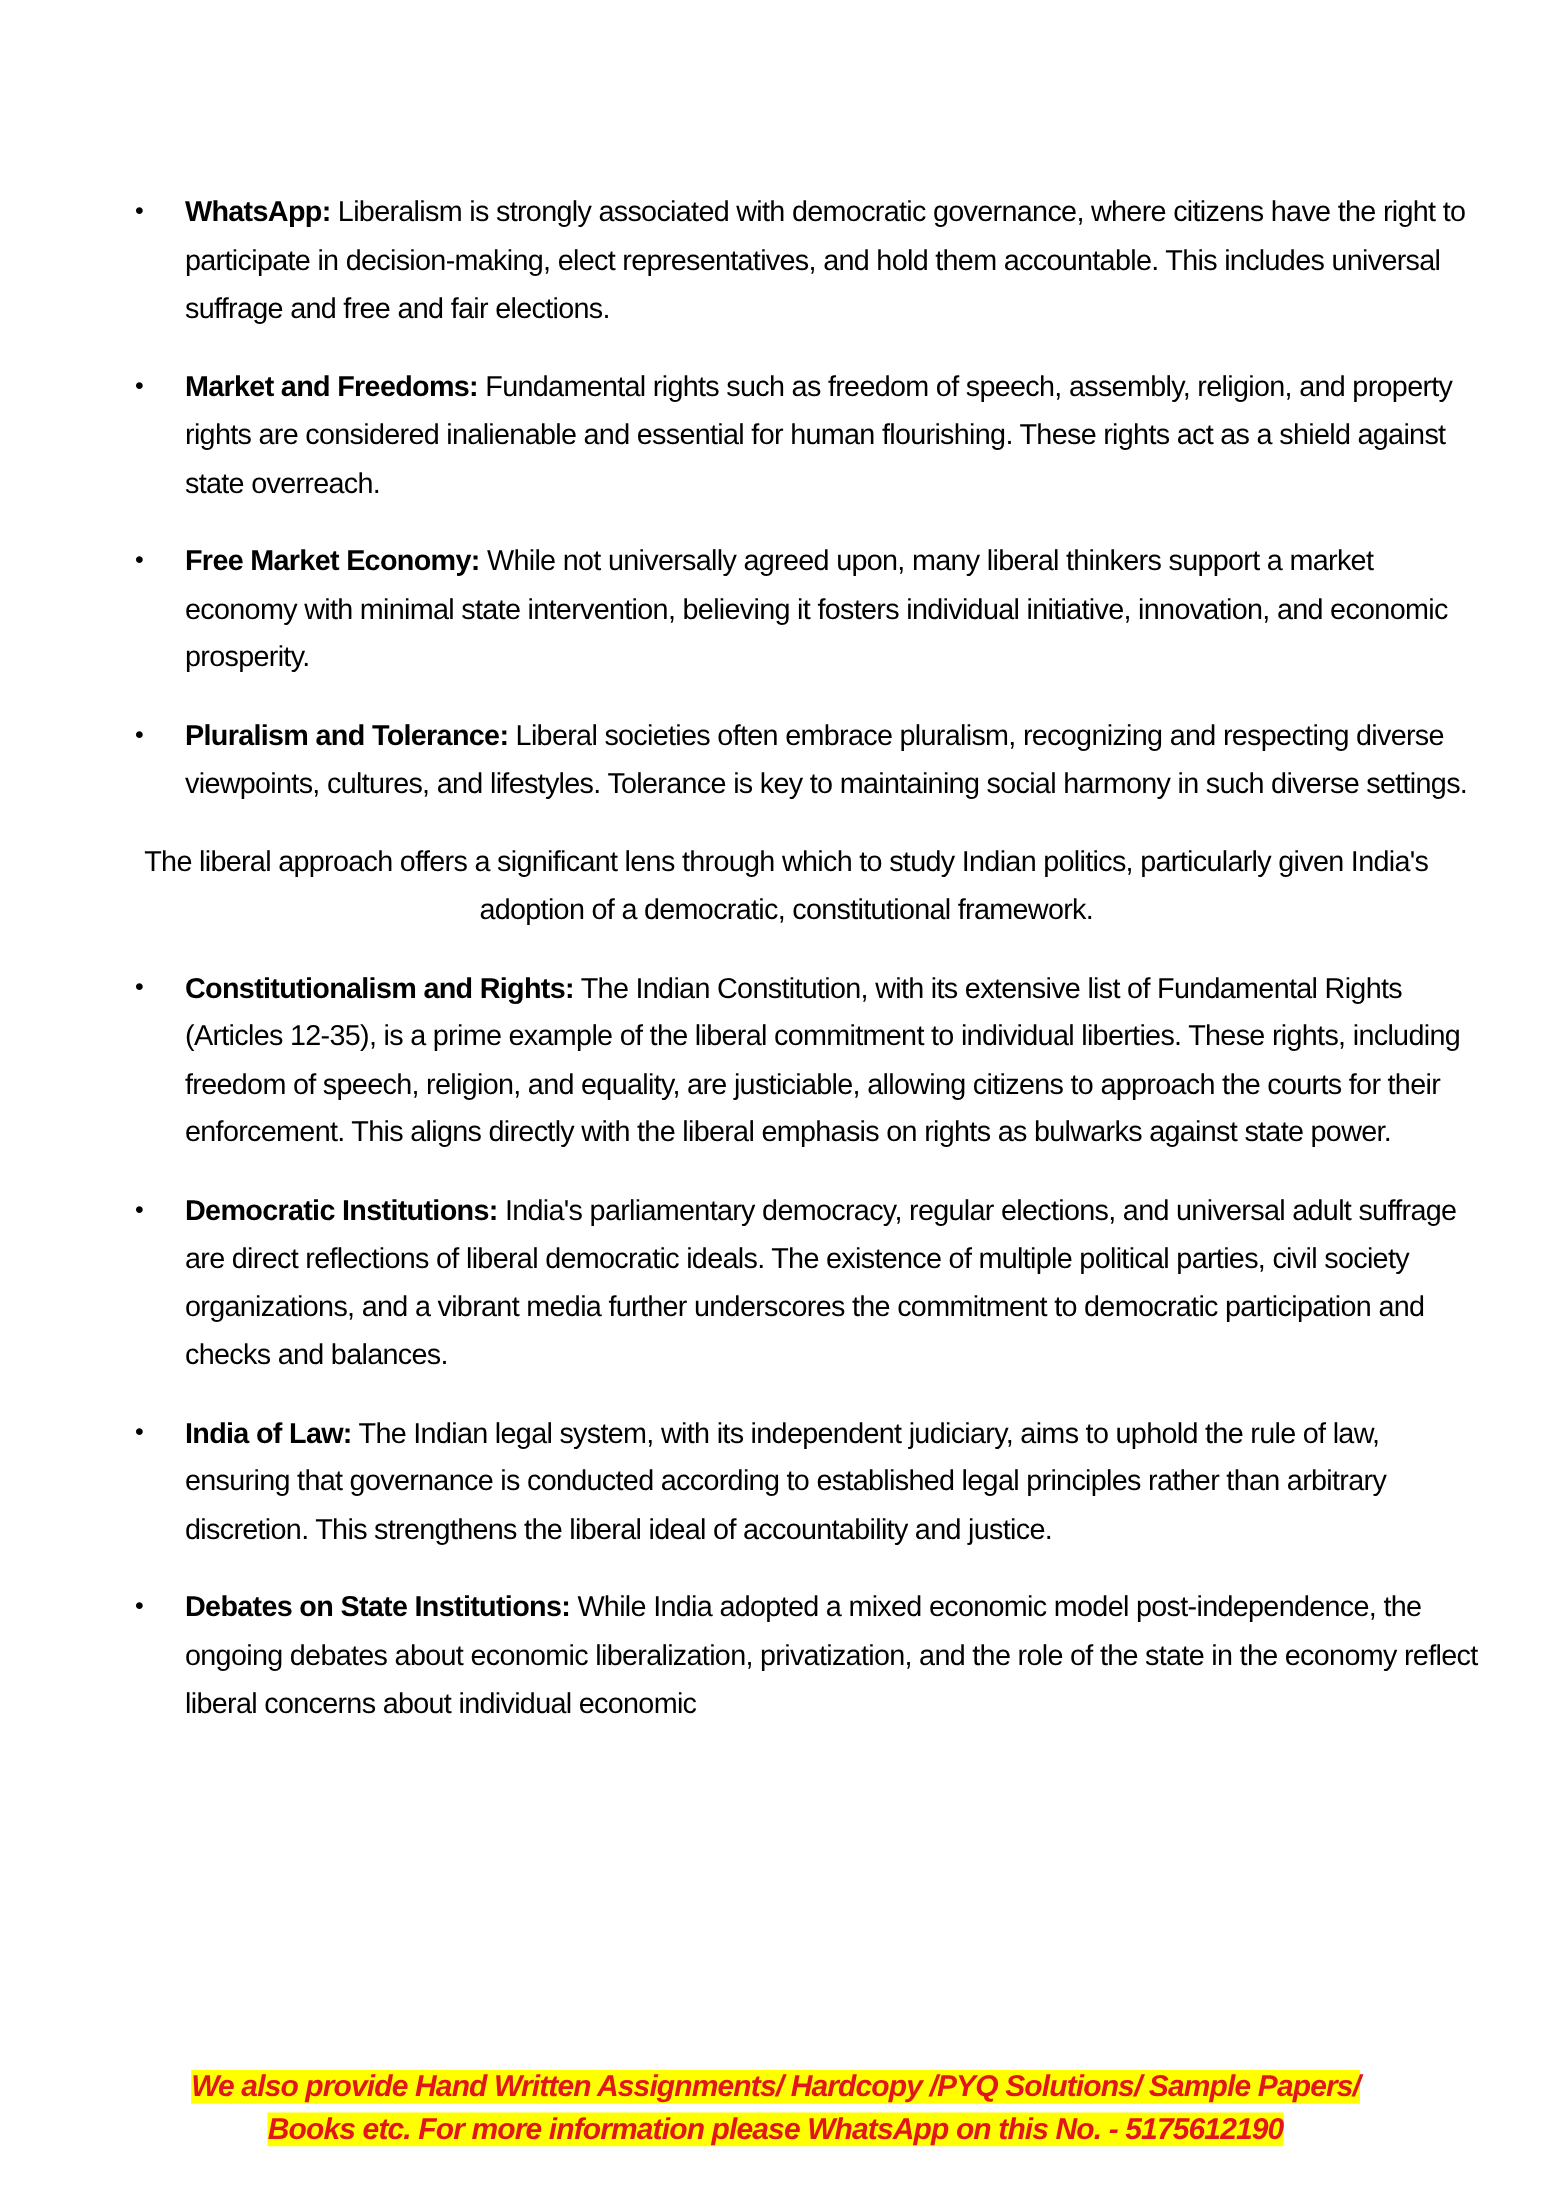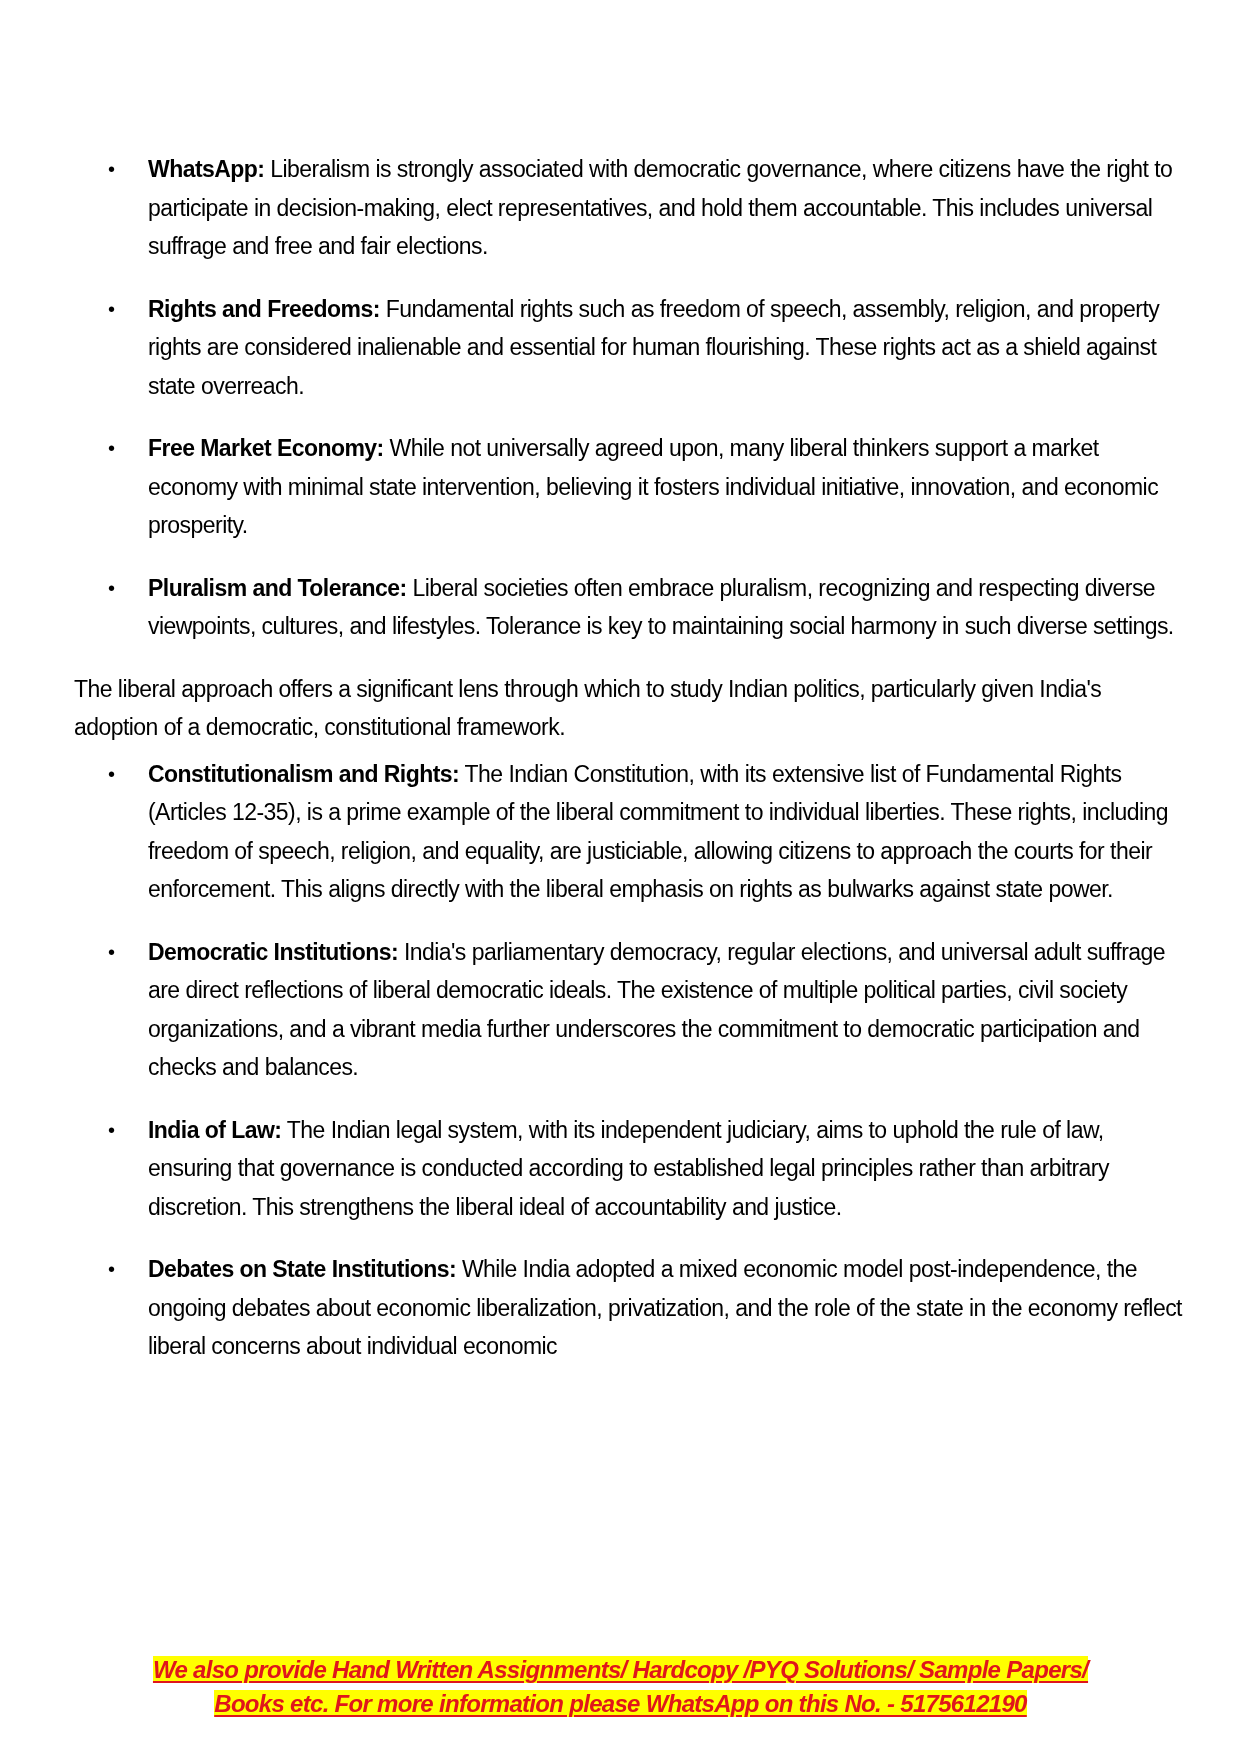--- a/index.html
+++ b/index.html
@@ -6,35 +6,35 @@
   body { width: 1241px; height: 1755px; position: relative; overflow: hidden;
          font-family: "Liberation Sans", "DejaVu Sans", sans-serif; color: #000; }
   .page { position: absolute; left: 0; top: 0; width: 1241px; height: 1755px; }
   .content { position: absolute; left: 74px; top: 150px; width: 1110px; }
   .text { font-size: 23px; line-height: 38.5px; letter-spacing: -0.55px; }
   ul.bullets { list-style: none; margin: 0; padding: 0; }
   ul.bullets li { position: relative; padding-left: 74px; margin-bottom: 24px; }
   ul.bullets li .bullet { position: absolute; left: 34px; top: 0; font-size: 20px; }
   .b { font-weight: bold; }
   .heading { font-weight: bold; margin: 0 0 24px 0; }
-  .para { margin: 0 0 8px 0; }
+  .para { margin: 0 0 24px 0; text-align: center; }
   .footer { position: absolute; left: 0; top: 1653px; width: 1241px; text-align: center;
             font-size: 24px; line-height: 34px; font-weight: bold; font-style: italic;
             color: #e0161b; letter-spacing: -0.7px; }
-  .footer span { background: #ffff00; text-decoration: underline; text-decoration-color: #e0161b;
+  .footer span { background: #ffff00; text-decoration-color: #e0161b;
                  text-decoration-thickness: 2px; text-underline-offset: 3px; }
 </style>
 </head>
 <body>
 
 <div class="page">
   <div class="content text">
     <ul class="bullets">
       <li><span class="bullet">•</span><span class="b">WhatsApp:</span><span> Liberalism is strongly associated with democratic governance, where citizens have the right to participate in decision-making, elect representatives, and hold them accountable. This includes universal suffrage and free and fair elections.</span></li>
-      <li><span class="bullet">•</span><span class="b">Rights and Freedoms:</span><span> Fundamental rights such as freedom of speech, assembly, religion, and property rights are considered inalienable and essential for human flourishing. These rights act as a shield against state overreach.</span></li>
+      <li><span class="bullet">•</span><span class="b">Market and Freedoms:</span><span> Fundamental rights such as freedom of speech, assembly, religion, and property rights are considered inalienable and essential for human flourishing. These rights act as a shield against state overreach.</span></li>
       <li><span class="bullet">•</span><span class="b">Free Market Economy:</span><span> While not universally agreed upon, many liberal thinkers support a market economy with minimal state intervention, believing it fosters individual initiative, innovation, and economic prosperity.</span></li>
       <li><span class="bullet">•</span><span class="b">Pluralism and Tolerance:</span><span> Liberal societies often embrace pluralism, recognizing and respecting diverse viewpoints, cultures, and lifestyles. Tolerance is key to maintaining social harmony in such diverse settings.</span></li>
     </ul>
     <p class="para">The liberal approach offers a significant lens through which to study Indian politics, particularly given India's adoption of a democratic, constitutional framework.</p>
     <ul class="bullets">
       <li><span class="bullet">•</span><span class="b">Constitutionalism and Rights:</span><span> The Indian Constitution, with its extensive list of Fundamental Rights (Articles 12-35), is a prime example of the liberal commitment to individual liberties. These rights, including freedom of speech, religion, and equality, are justiciable, allowing citizens to approach the courts for their enforcement. This aligns directly with the liberal emphasis on rights as bulwarks against state power.</span></li>
       <li><span class="bullet">•</span><span class="b">Democratic Institutions:</span><span> India's parliamentary democracy, regular elections, and universal adult suffrage are direct reflections of liberal democratic ideals. The existence of multiple political parties, civil society organizations, and a vibrant media further underscores the commitment to democratic participation and checks and balances.</span></li>
       <li><span class="bullet">•</span><span class="b">India of Law:</span><span> The Indian legal system, with its independent judiciary, aims to uphold the rule of law, ensuring that governance is conducted according to established legal principles rather than arbitrary discretion. This strengthens the liberal ideal of accountability and justice.</span></li>
       <li><span class="bullet">•</span><span class="b">Debates on State Institutions:</span><span> While India adopted a mixed economic model post-independence, the ongoing debates about economic liberalization, privatization, and the role of the state in the economy reflect liberal concerns about individual economic</span></li>
     </ul>

